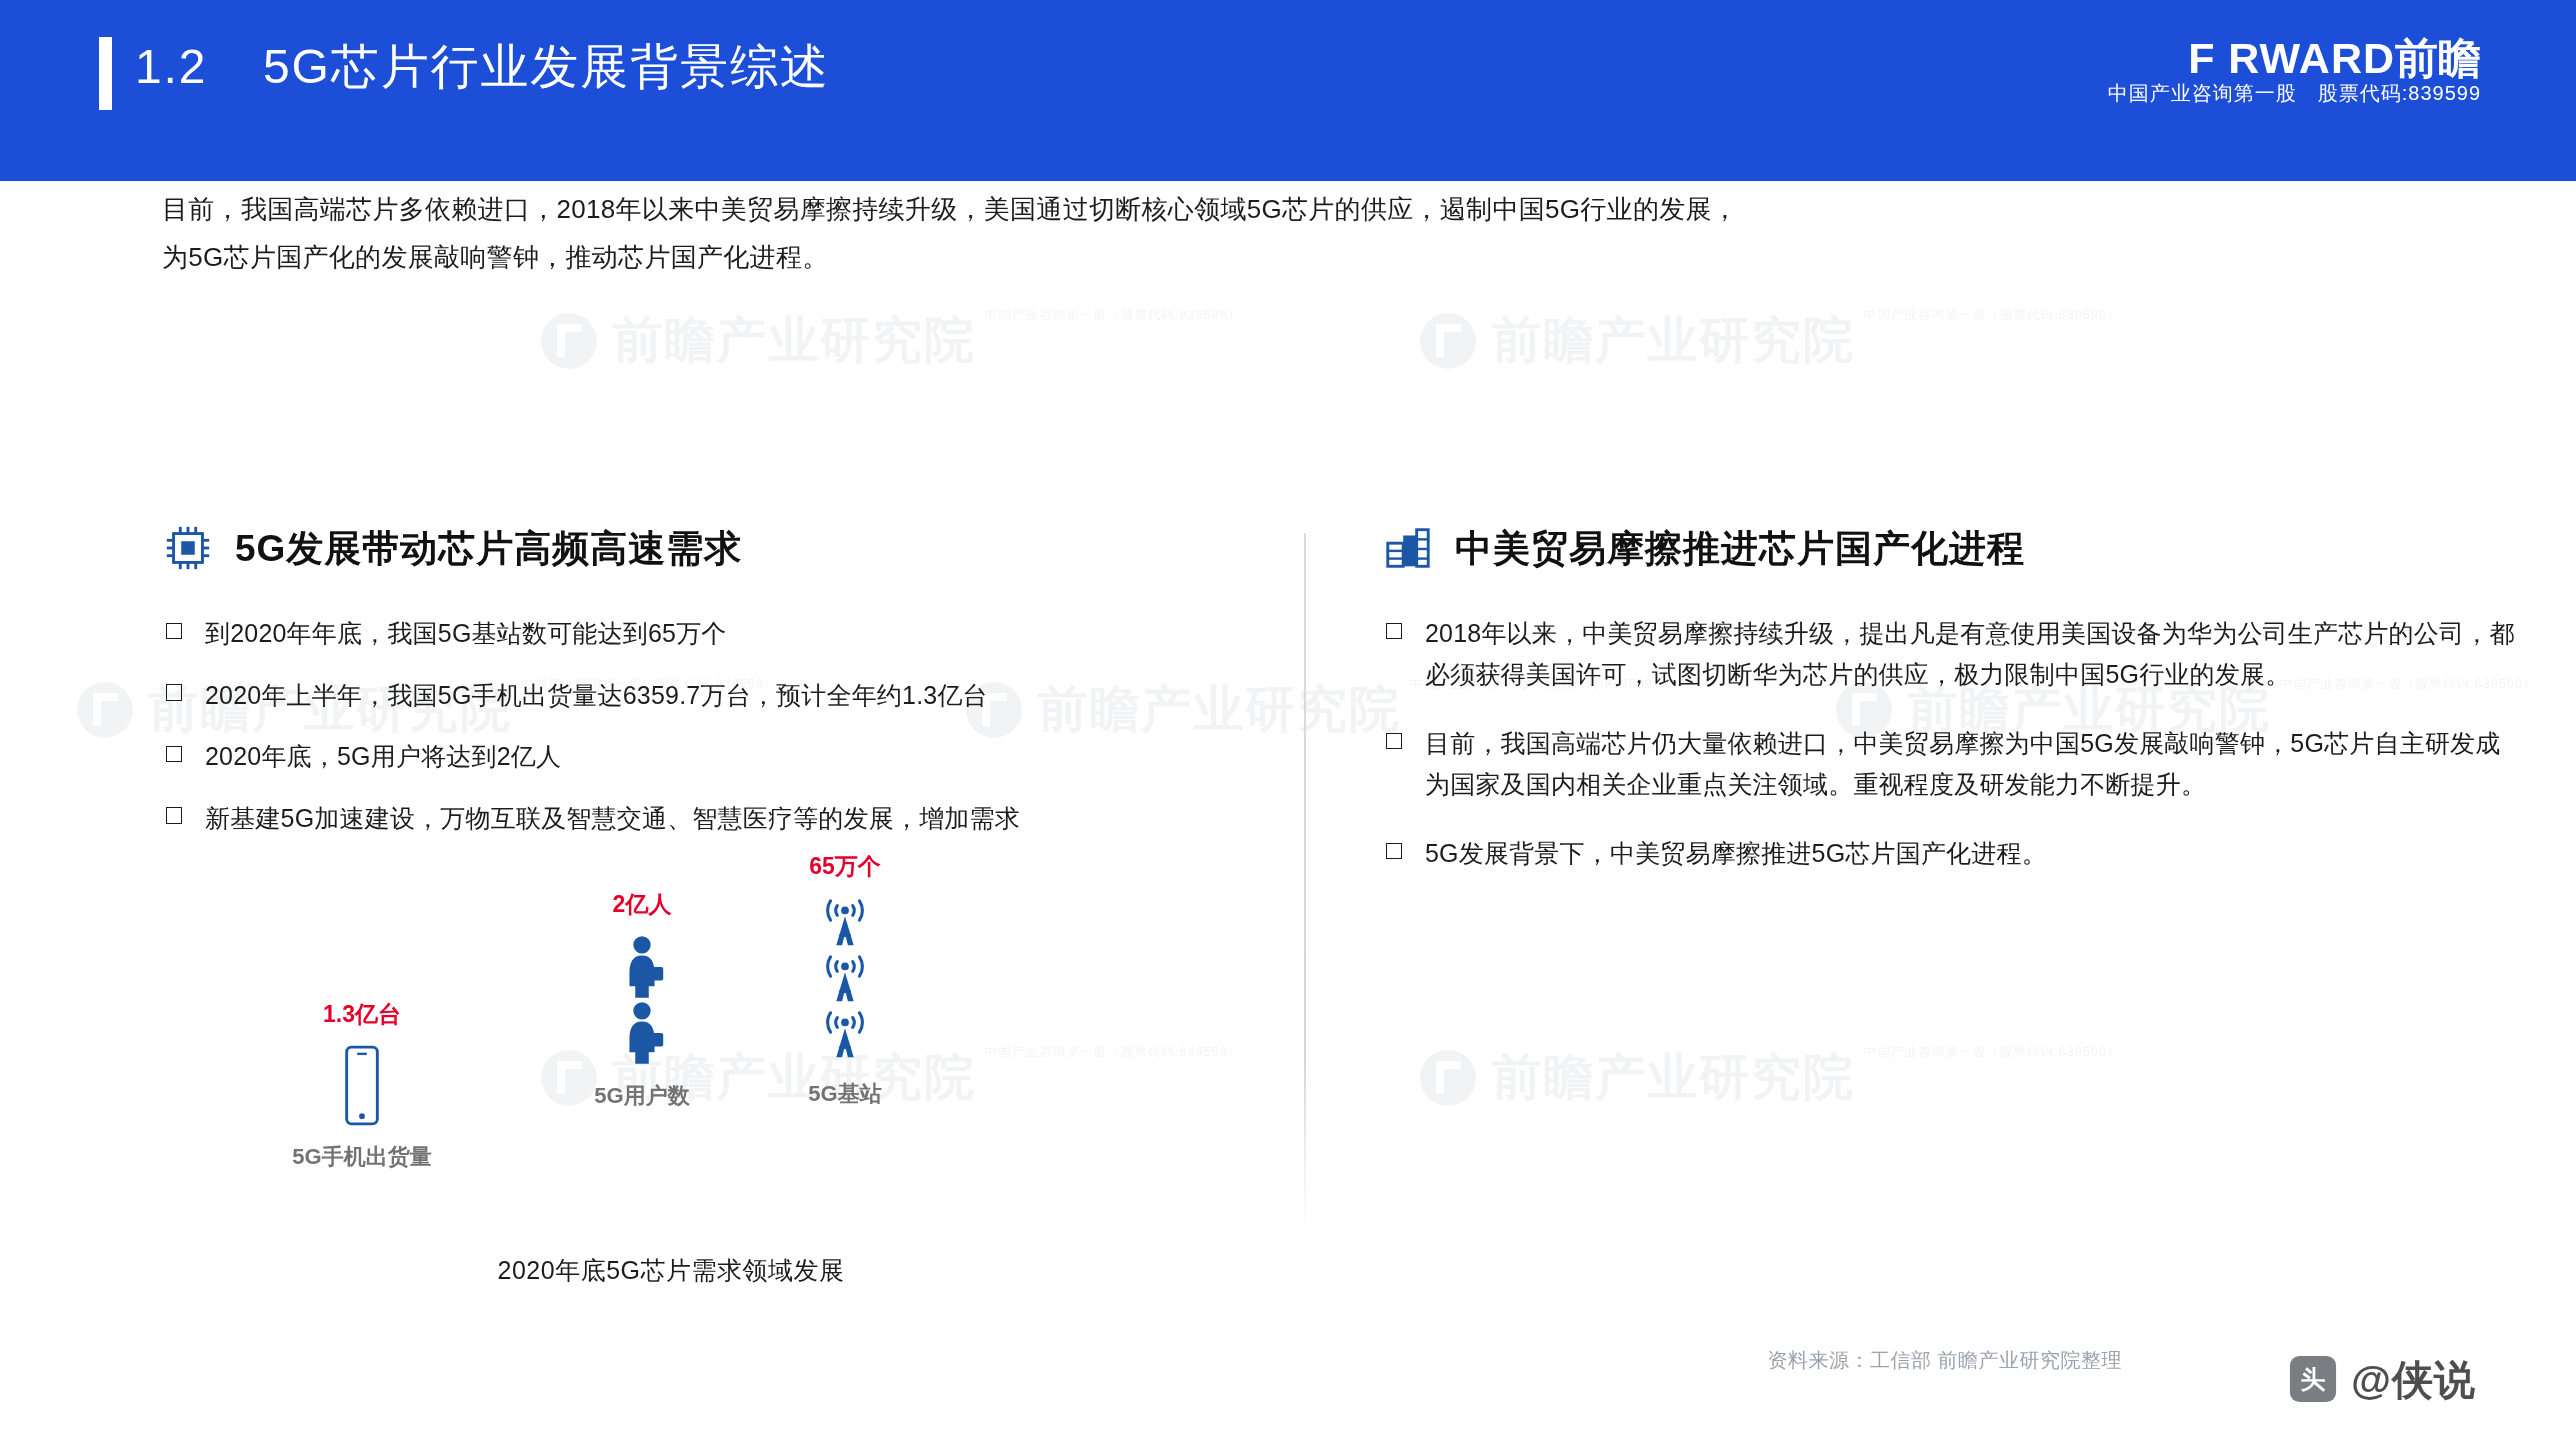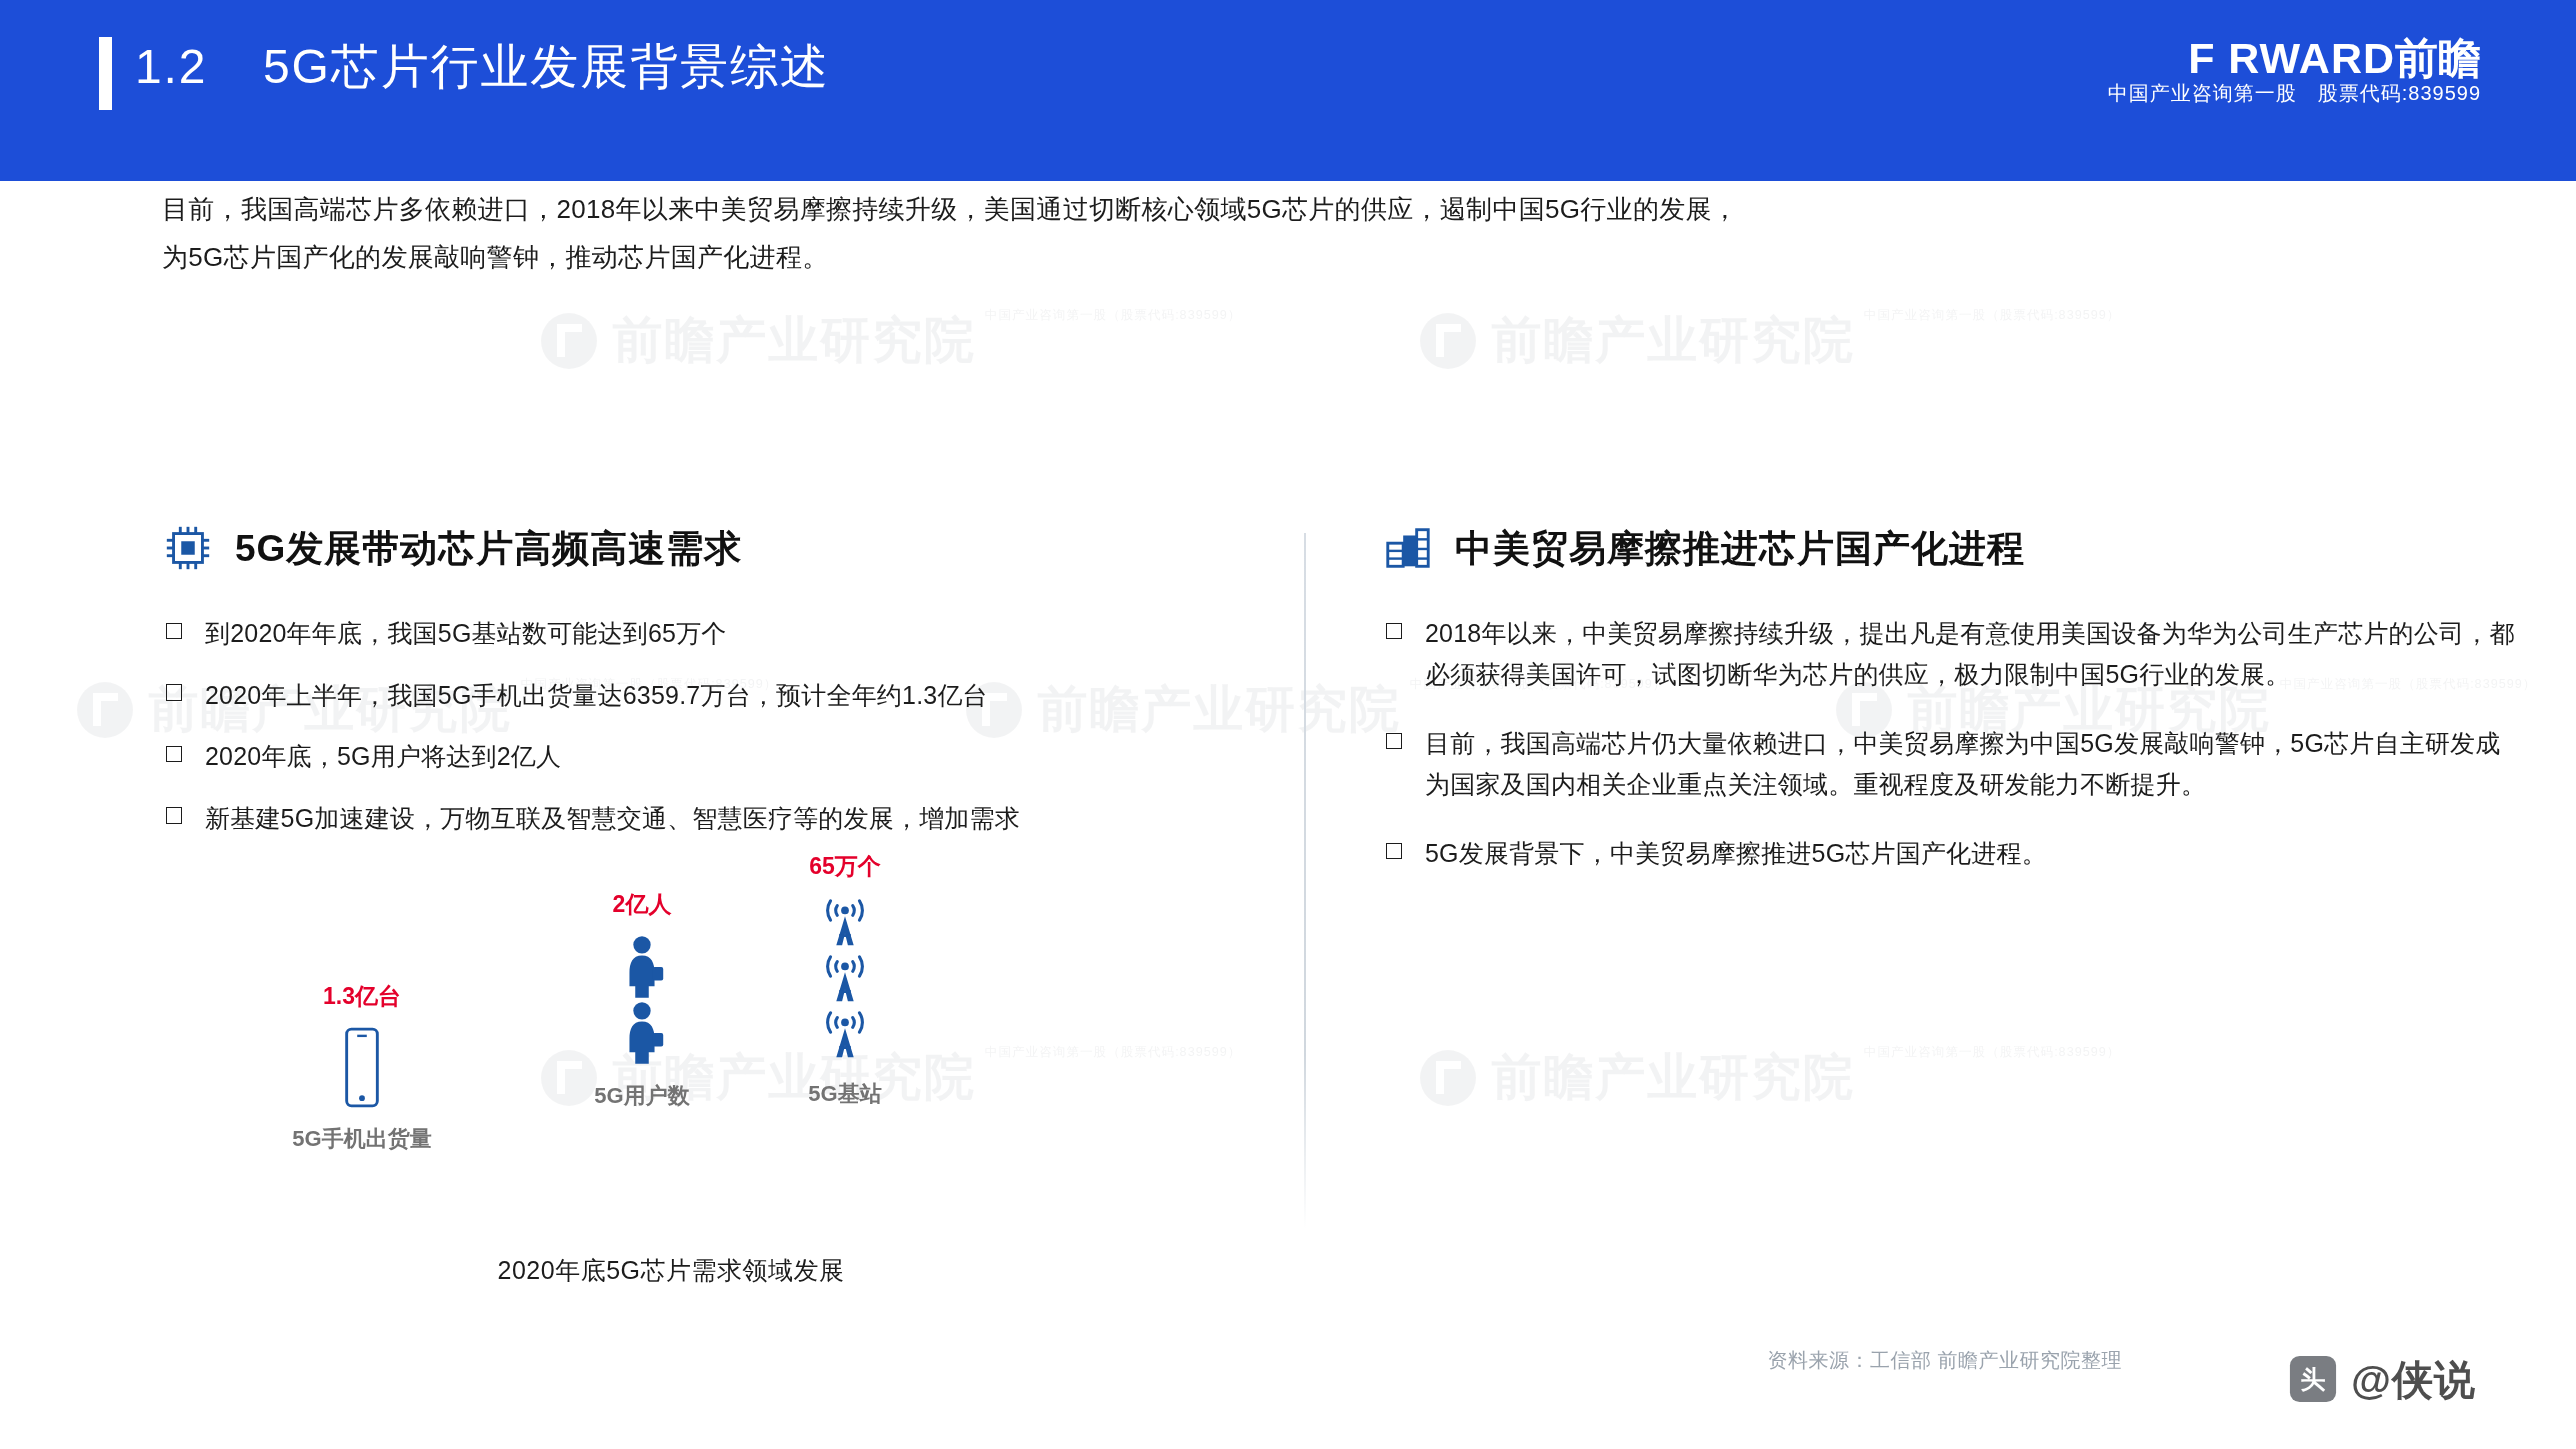--- a/index.html
+++ b/index.html
@@ -142,21 +142,21 @@
     left: 246px;
     top: 870px;
     width: 870px;
     height: 377px;
   }
   .info-col {
     position: absolute;
     text-align: center;
     width: 232px;
   }
-  .col-phone   { left: 0px;   top: 111px; }
+  .col-phone   { left: 0px;   top: 129px; }
   .col-users   { left: 280px; top: 19.3px; }
   .col-station { left: 483px; top: -19.3px; }
   .val {
     font-size: 23px;
     font-weight: bold;
     color: #e4002b;
     margin-bottom: 13.5px;
     white-space: nowrap;
   }
   .glyphs { line-height: 0; }

